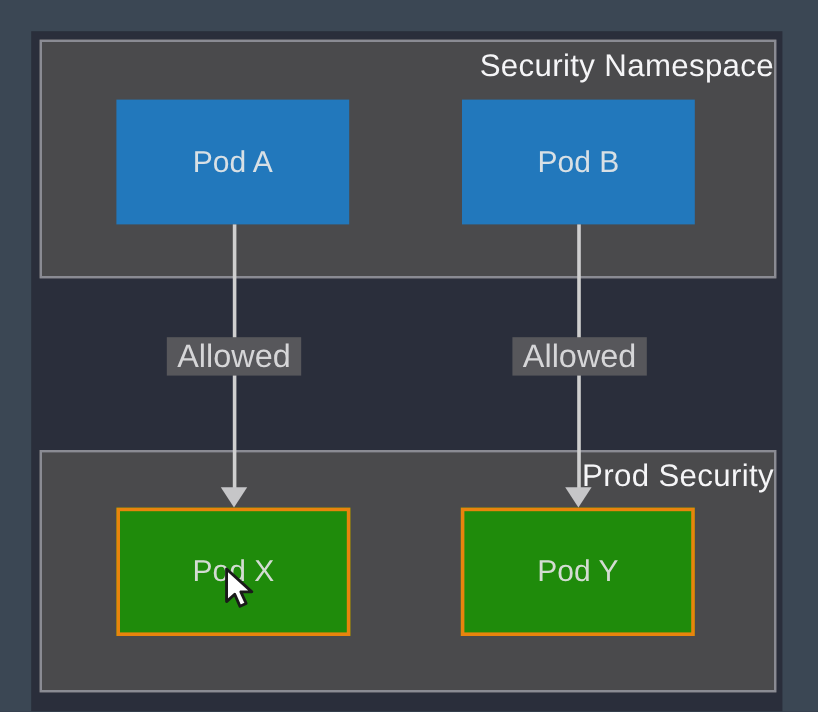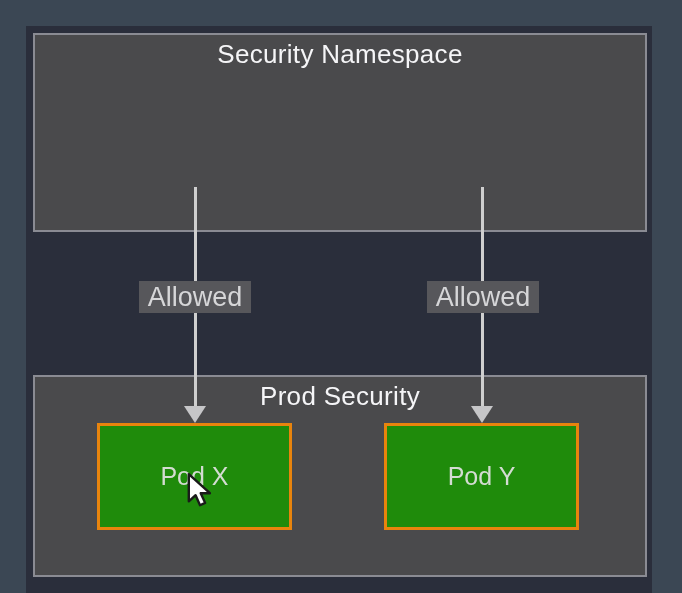--- a/index.html
+++ b/index.html
@@ -38,21 +38,21 @@
     height: 199px;
   }
   .ns-box.prod {
     left: 33px;
     top: 375px;
     width: 614px;
     height: 202px;
   }
   .ns-title {
     width: 100%;
-    text-align: center;
+    text-align: right;
     margin-top: 4px;
     font-size: 26px;
     color: #F5F5F7;
     letter-spacing: 0.3px;
   }
   .pod {
     position: absolute;
     display: flex;
     align-items: center;
     justify-content: center;
@@ -130,21 +130,27 @@
 <body>
 
 <div class="stage">
 
   <div class="panel"></div>
 
   <div class="ns-box security">
     <div class="ns-title">Security Namespace</div>
   </div>
 
+  <div class="pod blue pod-a">
+    <span>Pod A</span>
+  </div>
 
+  <div class="pod blue pod-b">
+    <span>Pod B</span>
+  </div>
 
   <div class="arrow-line line-a"></div>
   <div class="arrow-head head-a"></div>
   <div class="arrow-line line-b"></div>
   <div class="arrow-head head-b"></div>
 
   <div class="allowed-label allowed-a">
     <span>Allowed</span>
   </div>
 

